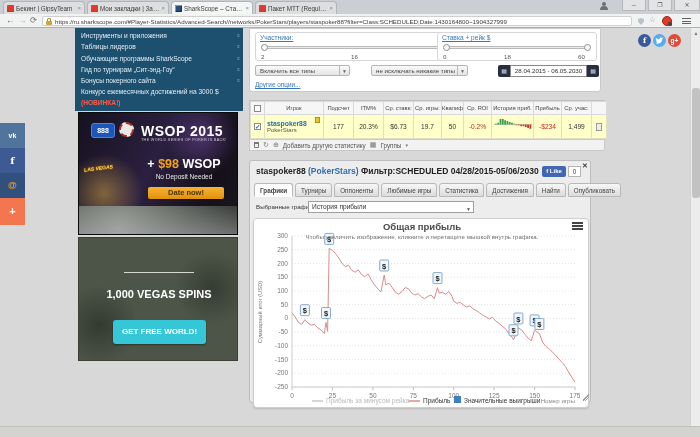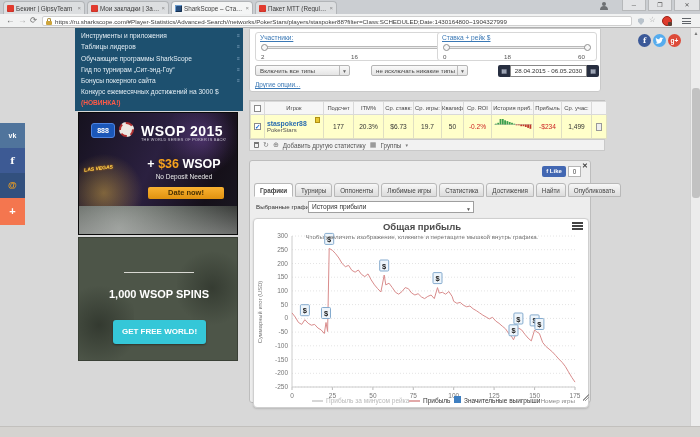--- a/index.html
+++ b/index.html
@@ -207,30 +207,30 @@
 
     <div id="wsop">
       <div class="wsop-glow1"></div>
       <div class="wsop-glow2"></div>
       <div class="wsop-money"></div>
       <div class="logo888">888</div>
       <div class="wsop-chip"></div>
       <div class="wsop-title">WSOP 2015</div>
       <div class="wsop-tag">THE WORLD SERIES OF POKER IS BACK!</div>
       <div class="vegas">LAS VEGAS</div>
-      <div class="wsop-offer"><span>+ </span><span class="gold">$36</span><span> WSOP</span></div>
+      <div class="wsop-offer"><span>+ </span><span class="gold">$98</span><span> WSOP</span></div>
       <div class="wsop-note">No Deposit Needed</div>
       <div class="wsop-btn">Date now!</div>
     </div>
 
     <div id="buzz">
       <div class="buzz-blob1"></div>
       <div class="buzz-blob2"></div>
       <div class="buzz-line"></div>
-      <div class="buzz-t2">1,000 WSOP SPINS</div>
+      <div class="buzz-t2">1,000 VEGAS SPINS</div>
       <div class="buzz-btn">GET FREE WORLD!</div>
     </div>
 
     <div id="filter-panel">
       <div class="slider-box" style="left:5px;width:252px;">
         <div class="slider-label">Участники:</div>
         <div class="slider-track" style="width:238px;">
           <span class="slider-handle" style="left:-2px;"></span>
           <span class="slider-handle" style="right:-2px;"></span>
         </div>
@@ -344,20 +344,23 @@
       <span class="trash"></span>
       <span class="f-ico">↻</span>
       <span class="f-ico">⊕</span>
       <span>Добавить другую статистику</span>
       <span class="f-ico">▦</span>
       <span>Группы</span>
       <span class="f-ico" style="font-size:5px;">▾</span>
     </div>
 
     <div id="player-panel">
+      <div class="pp-title">
+        <span>staspoker88 </span><span class="pp-net">(PokerStars)</span><span> Фильтр:SCHEDULED 04/28/2015-05/06/2030</span>
+      </div>
       <div class="like-btn">f Like</div>
       <div class="like-count">0</div>
       <div class="pp-close">✕</div>
       <div id="pp-tabs">
         <div class="pp-tab active">Графики</div>
         <div class="pp-tab">Турниры</div>
         <div class="pp-tab">Оппоненты</div>
         <div class="pp-tab">Любимые игры</div>
         <div class="pp-tab">Статистика</div>
         <div class="pp-tab">Достижения</div>

